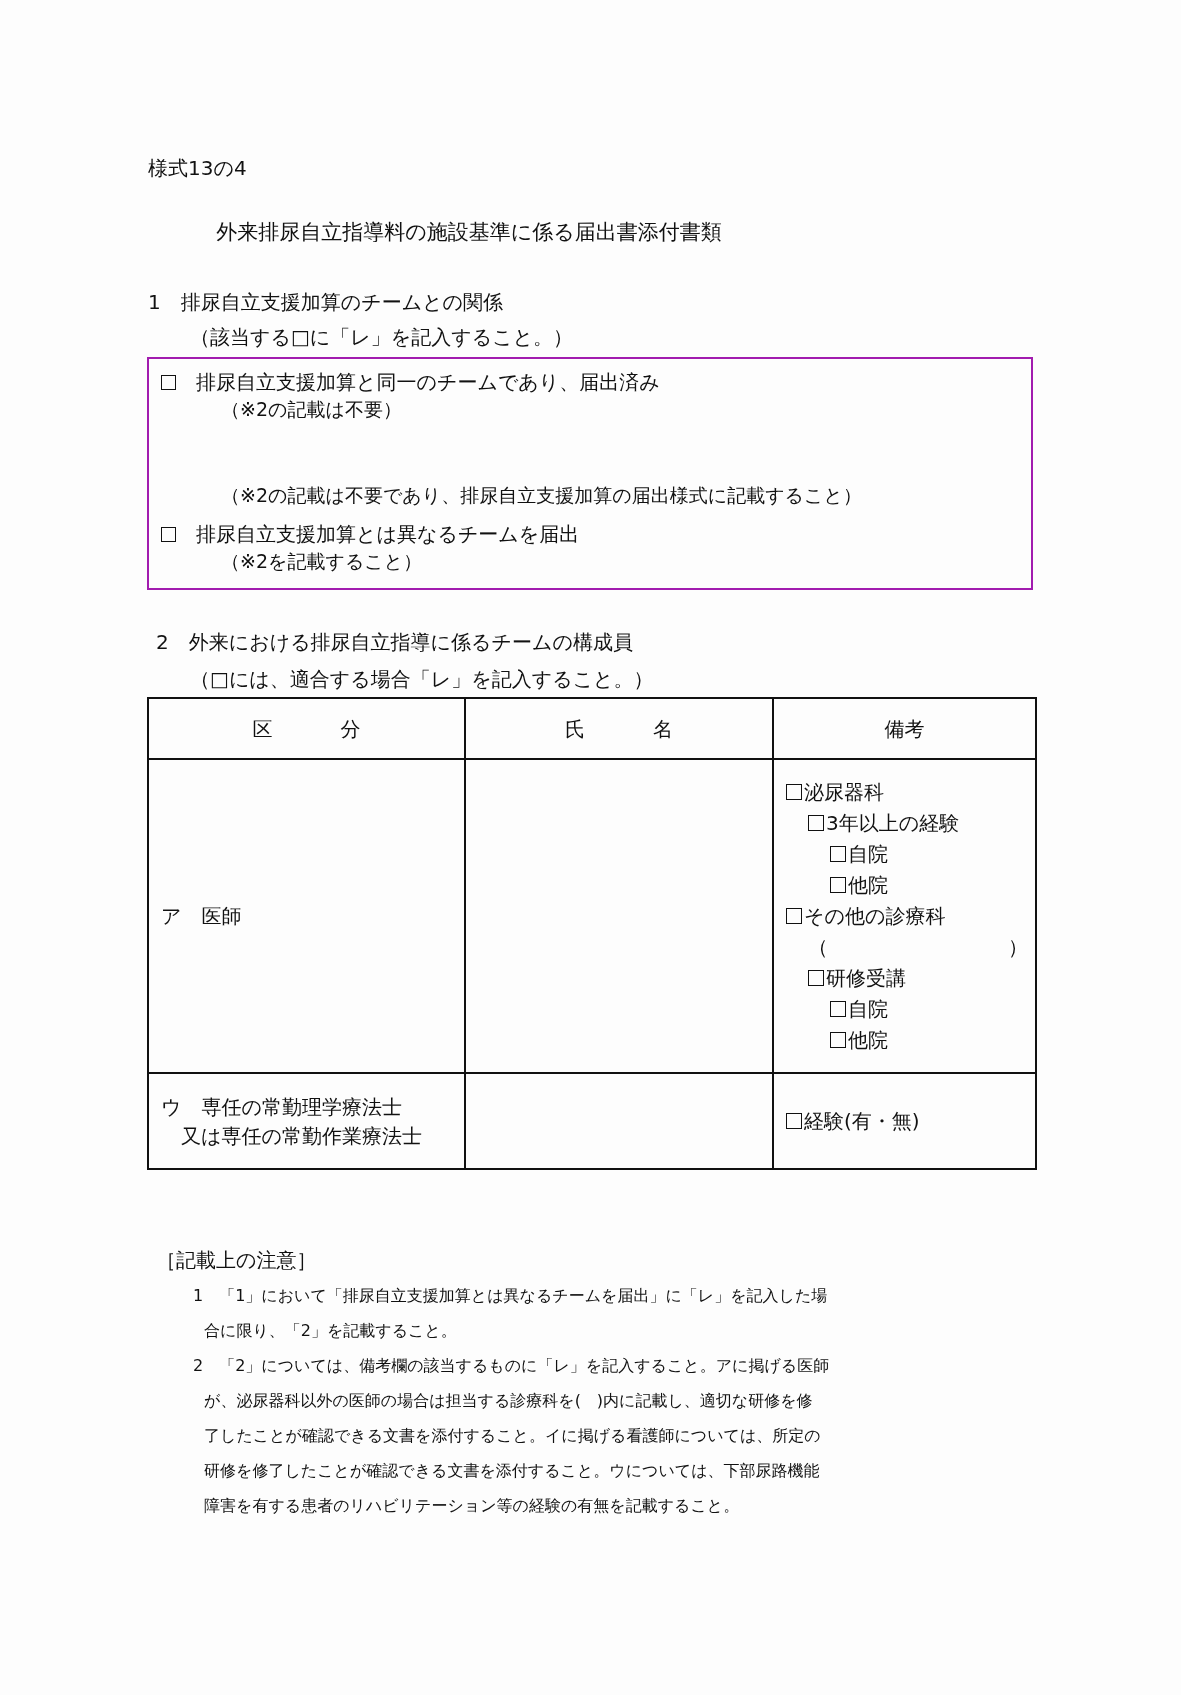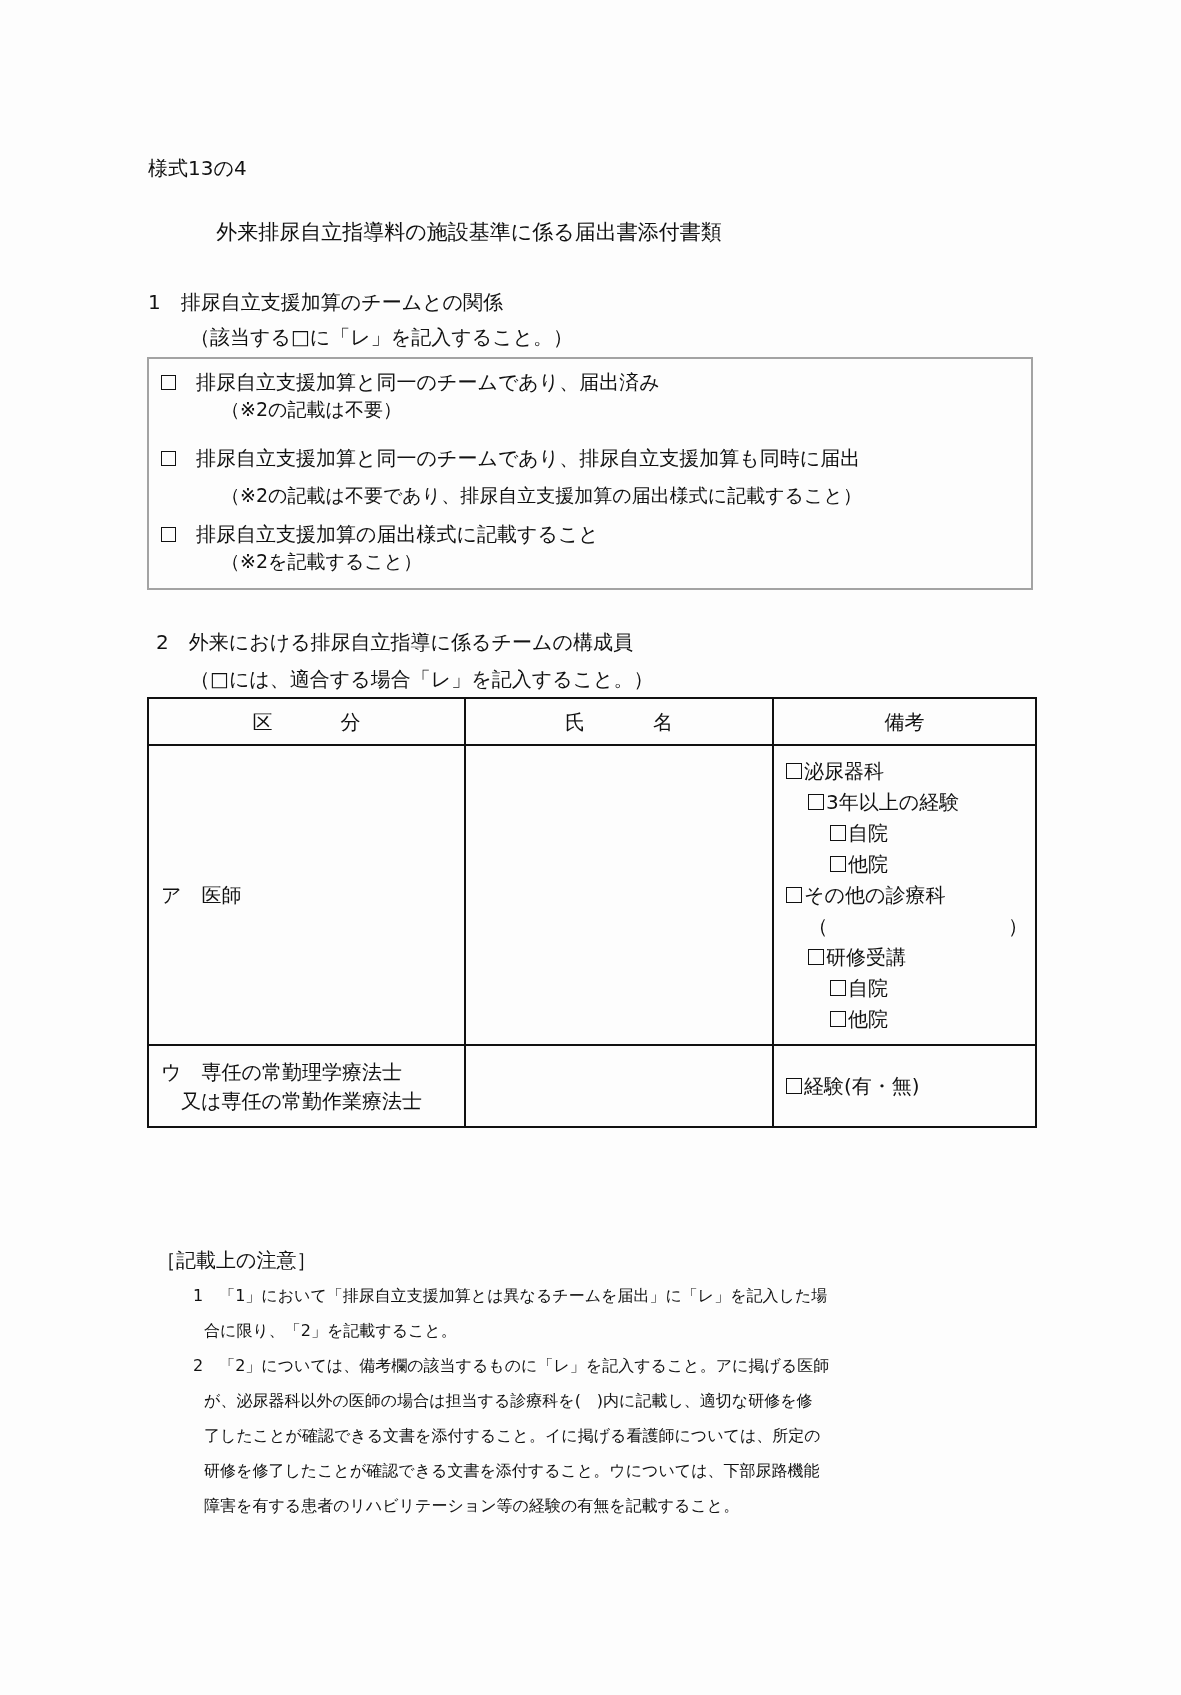--- a/index.html
+++ b/index.html
@@ -9,35 +9,35 @@
     font-size:20px;
   }
   .abs { position:absolute; white-space:nowrap; line-height:1; }
   .form-no { left:148px; top:158px; font-size:20px; }
   .title { left:0; width:934px; top:222px; text-align:center; font-size:21px; padding-left:0; }
   .title span { position:relative; left:2px; }
   .sec1-head { left:148px; top:292px; font-size:20px; }
   .sec1-note { left:190px; top:327px; font-size:20px; }
   .box1 {
     position:absolute; left:147px; top:357px; width:886px; height:233px;
-    border:2px solid #a3a3a3; box-sizing:border-box;
+    border:2px solid #a21caf; box-sizing:border-box;
   }
   .opt { position:absolute; left:12px; font-size:20px; line-height:1; white-space:nowrap; }
   .opt .cb { display:inline-block; width:15px; height:15px; border:1.5px solid #111; vertical-align:-1px; margin-right:20px; box-sizing:border-box; }
   .sub { position:absolute; left:72px; font-size:19px; line-height:1; white-space:nowrap; }
 
   .sec2-head { left:156px; top:632px; font-size:20px; }
   .sec2-note { left:190px; top:669px; font-size:20px; }
 
   table.members {
     position:absolute; left:147px; top:697px; width:888px; border-collapse:collapse;
     table-layout:fixed;
   }
   table.members td, table.members th {
-    border:2px solid #111; padding:4px; vertical-align:middle; font-weight:normal;
+    border:2px solid #111; padding:11px; vertical-align:middle; font-weight:normal;
     font-size:20px; line-height:1;
   }
   table.members th { height:37px; text-align:center; }
   .row-a td { height:289px;margin-top:24px; }
   .row-i td { height:73px; }
   .row-u td { height:72px; }
   .cat { padding-left:12px !important; white-space:nowrap; }
   .cat .line2 { display:block; padding-left:20px; margin-top:9px; }
   .notes-cell { padding-left:12px !important; }
   .nl { display:block; white-space:nowrap; line-height:1; font-size:20px; }
@@ -58,27 +58,24 @@
 
 <div class="abs sec1-head">1　排尿自立支援加算のチームとの関係</div>
 <div class="abs sec1-note">（該当する□に「レ」を記入すること。）</div>
 
 <div class="box1">
   <div class="opt" style="top:13px;">
     <span class="cb"></span><span>排尿自立支援加算と同一のチームであり、届出済み</span>
   </div>
   <div class="sub" style="top:41px;">（※2の記載は不要）</div>
 
-  <div class="opt" style="top:89px;">
-    <span class="cb"></span><span>排尿自立支援加算と同一のチームであり、排尿自立支援加算も同時に届出</span>
-  </div>
   <div class="sub" style="top:127px;">（※2の記載は不要であり、排尿自立支援加算の届出様式に記載すること）</div>
 
   <div class="opt" style="top:165px;">
-    <span class="cb"></span><span>排尿自立支援加算の届出様式に記載すること</span>
+    <span class="cb"></span><span>排尿自立支援加算とは異なるチームを届出</span>
   </div>
   <div class="sub" style="top:193px;">（※2を記載すること）</div>
 </div>
 
 <div class="abs sec2-head">2　外来における排尿自立指導に係るチームの構成員</div>
 <div class="abs sec2-note">（□には、適合する場合「レ」を記入すること。）</div>
 
 <table class="members">
   <colgroup>
     <col style="width:317px">

